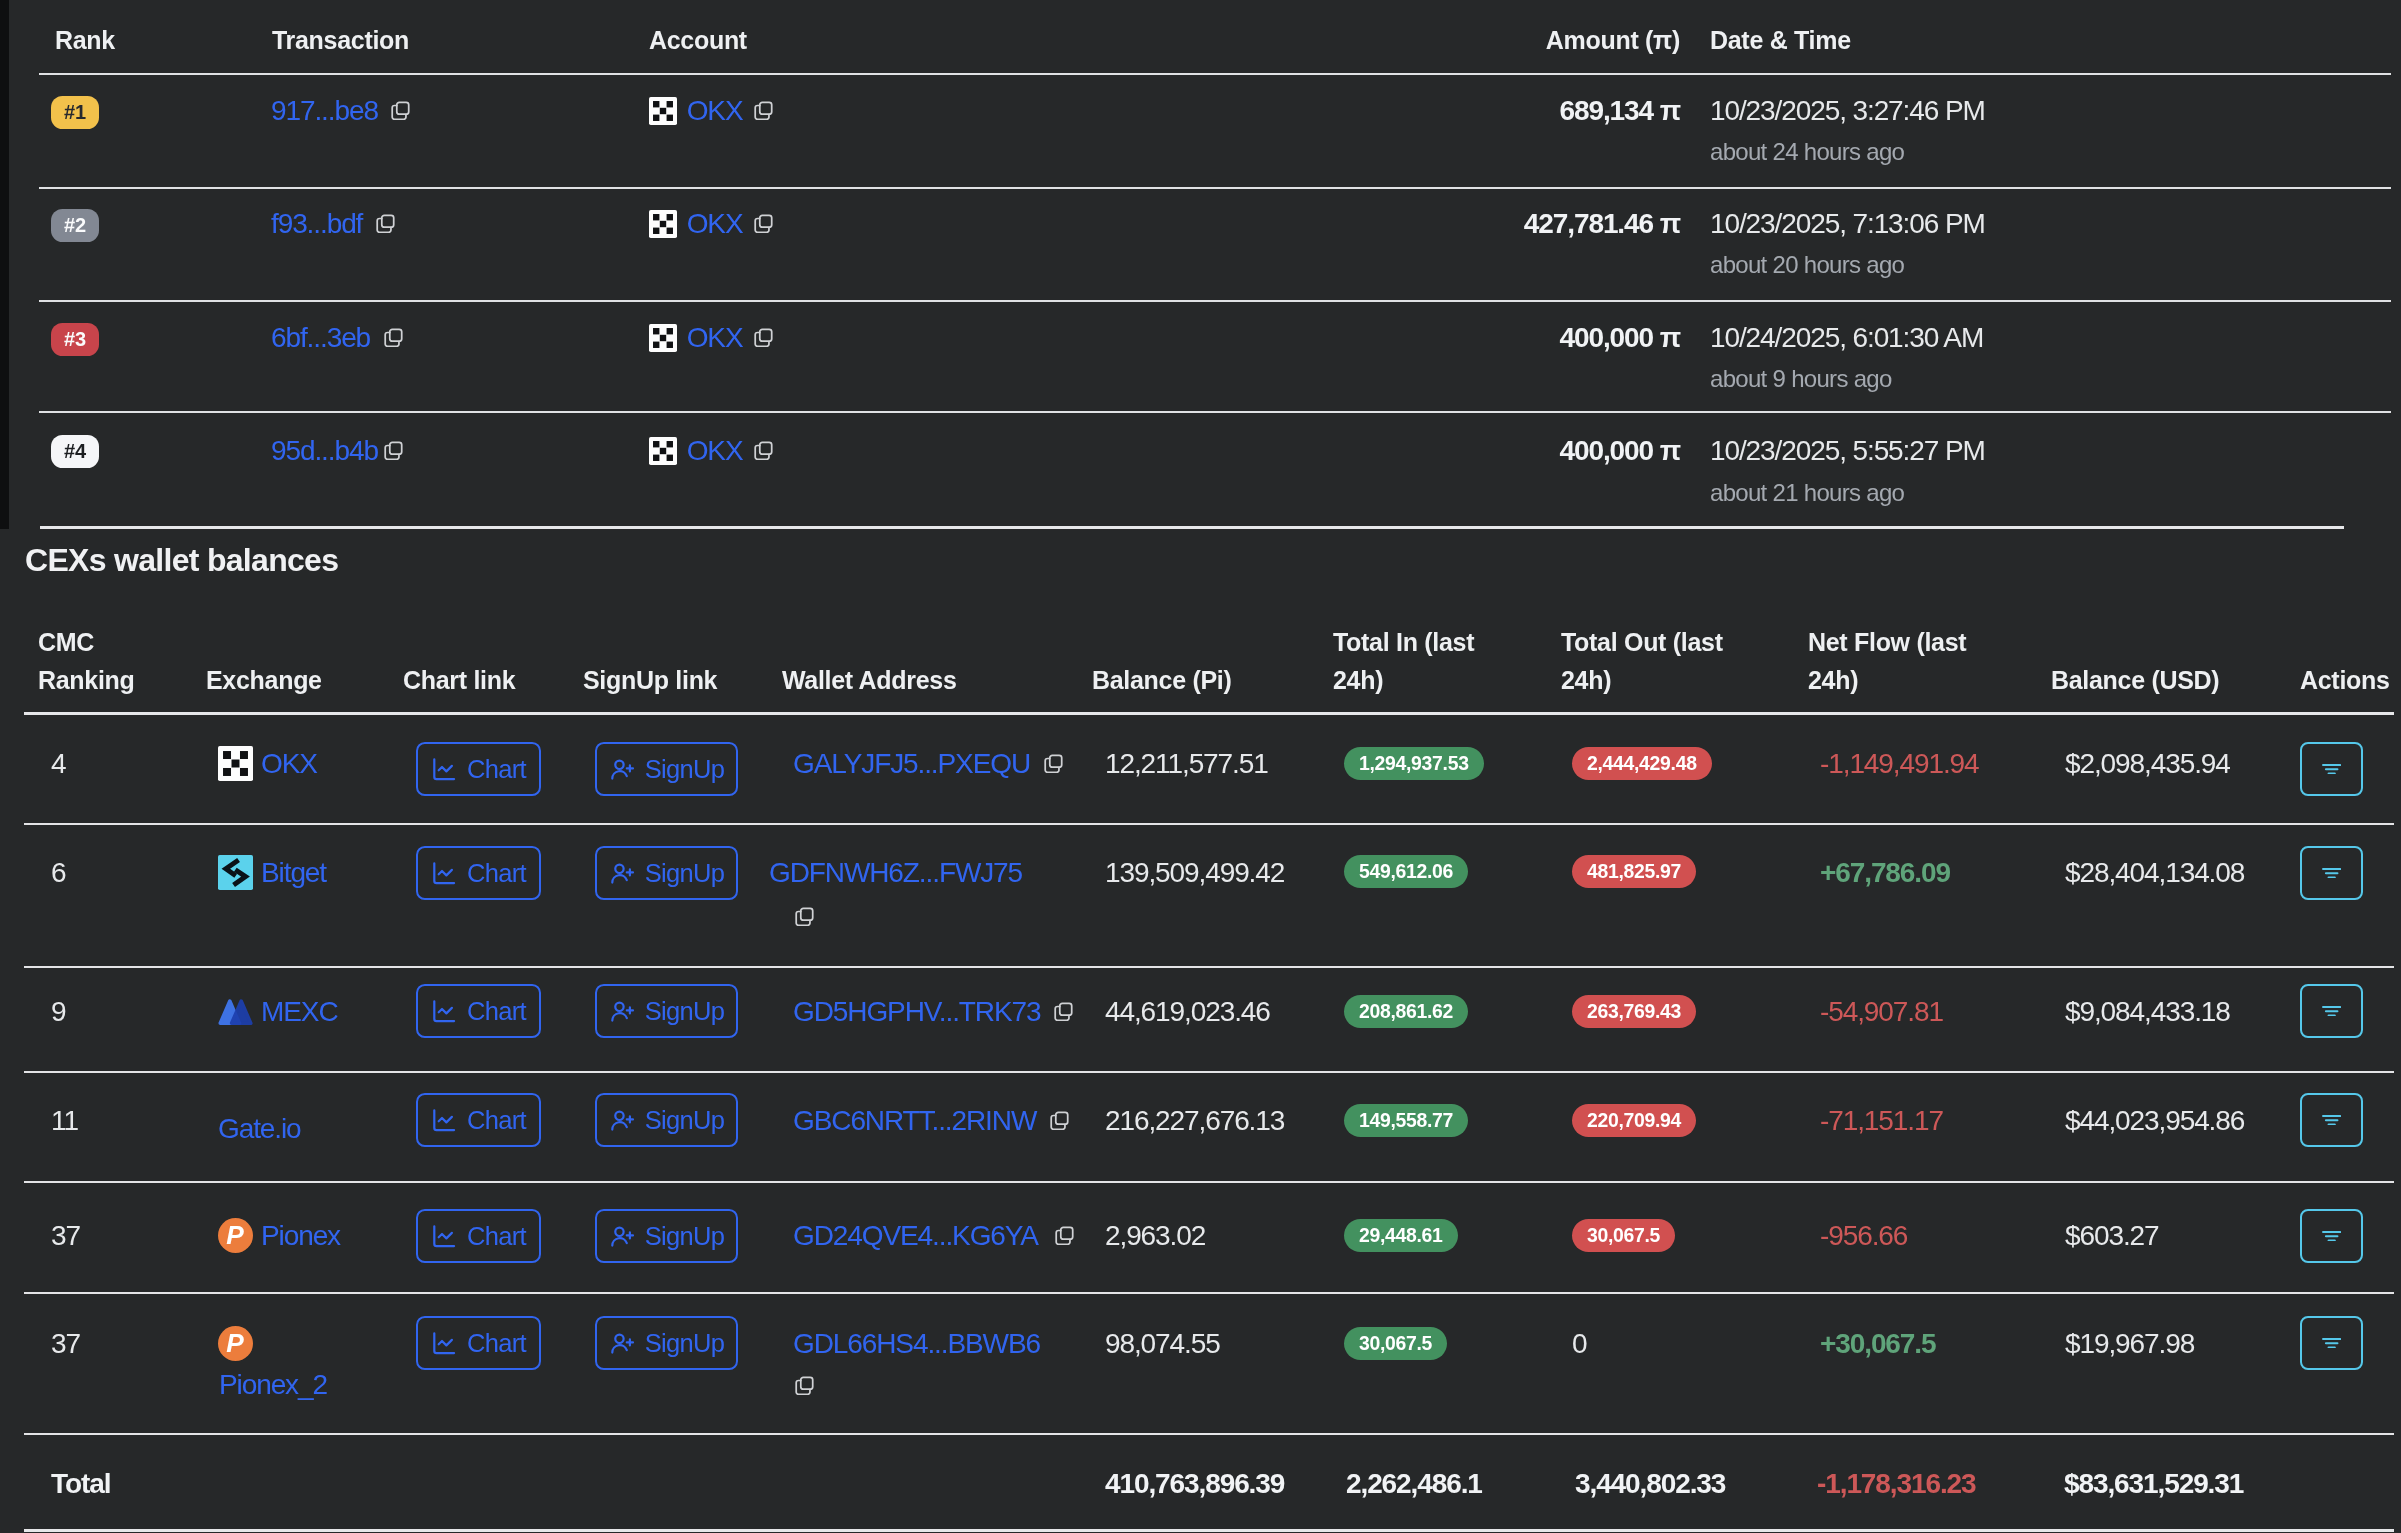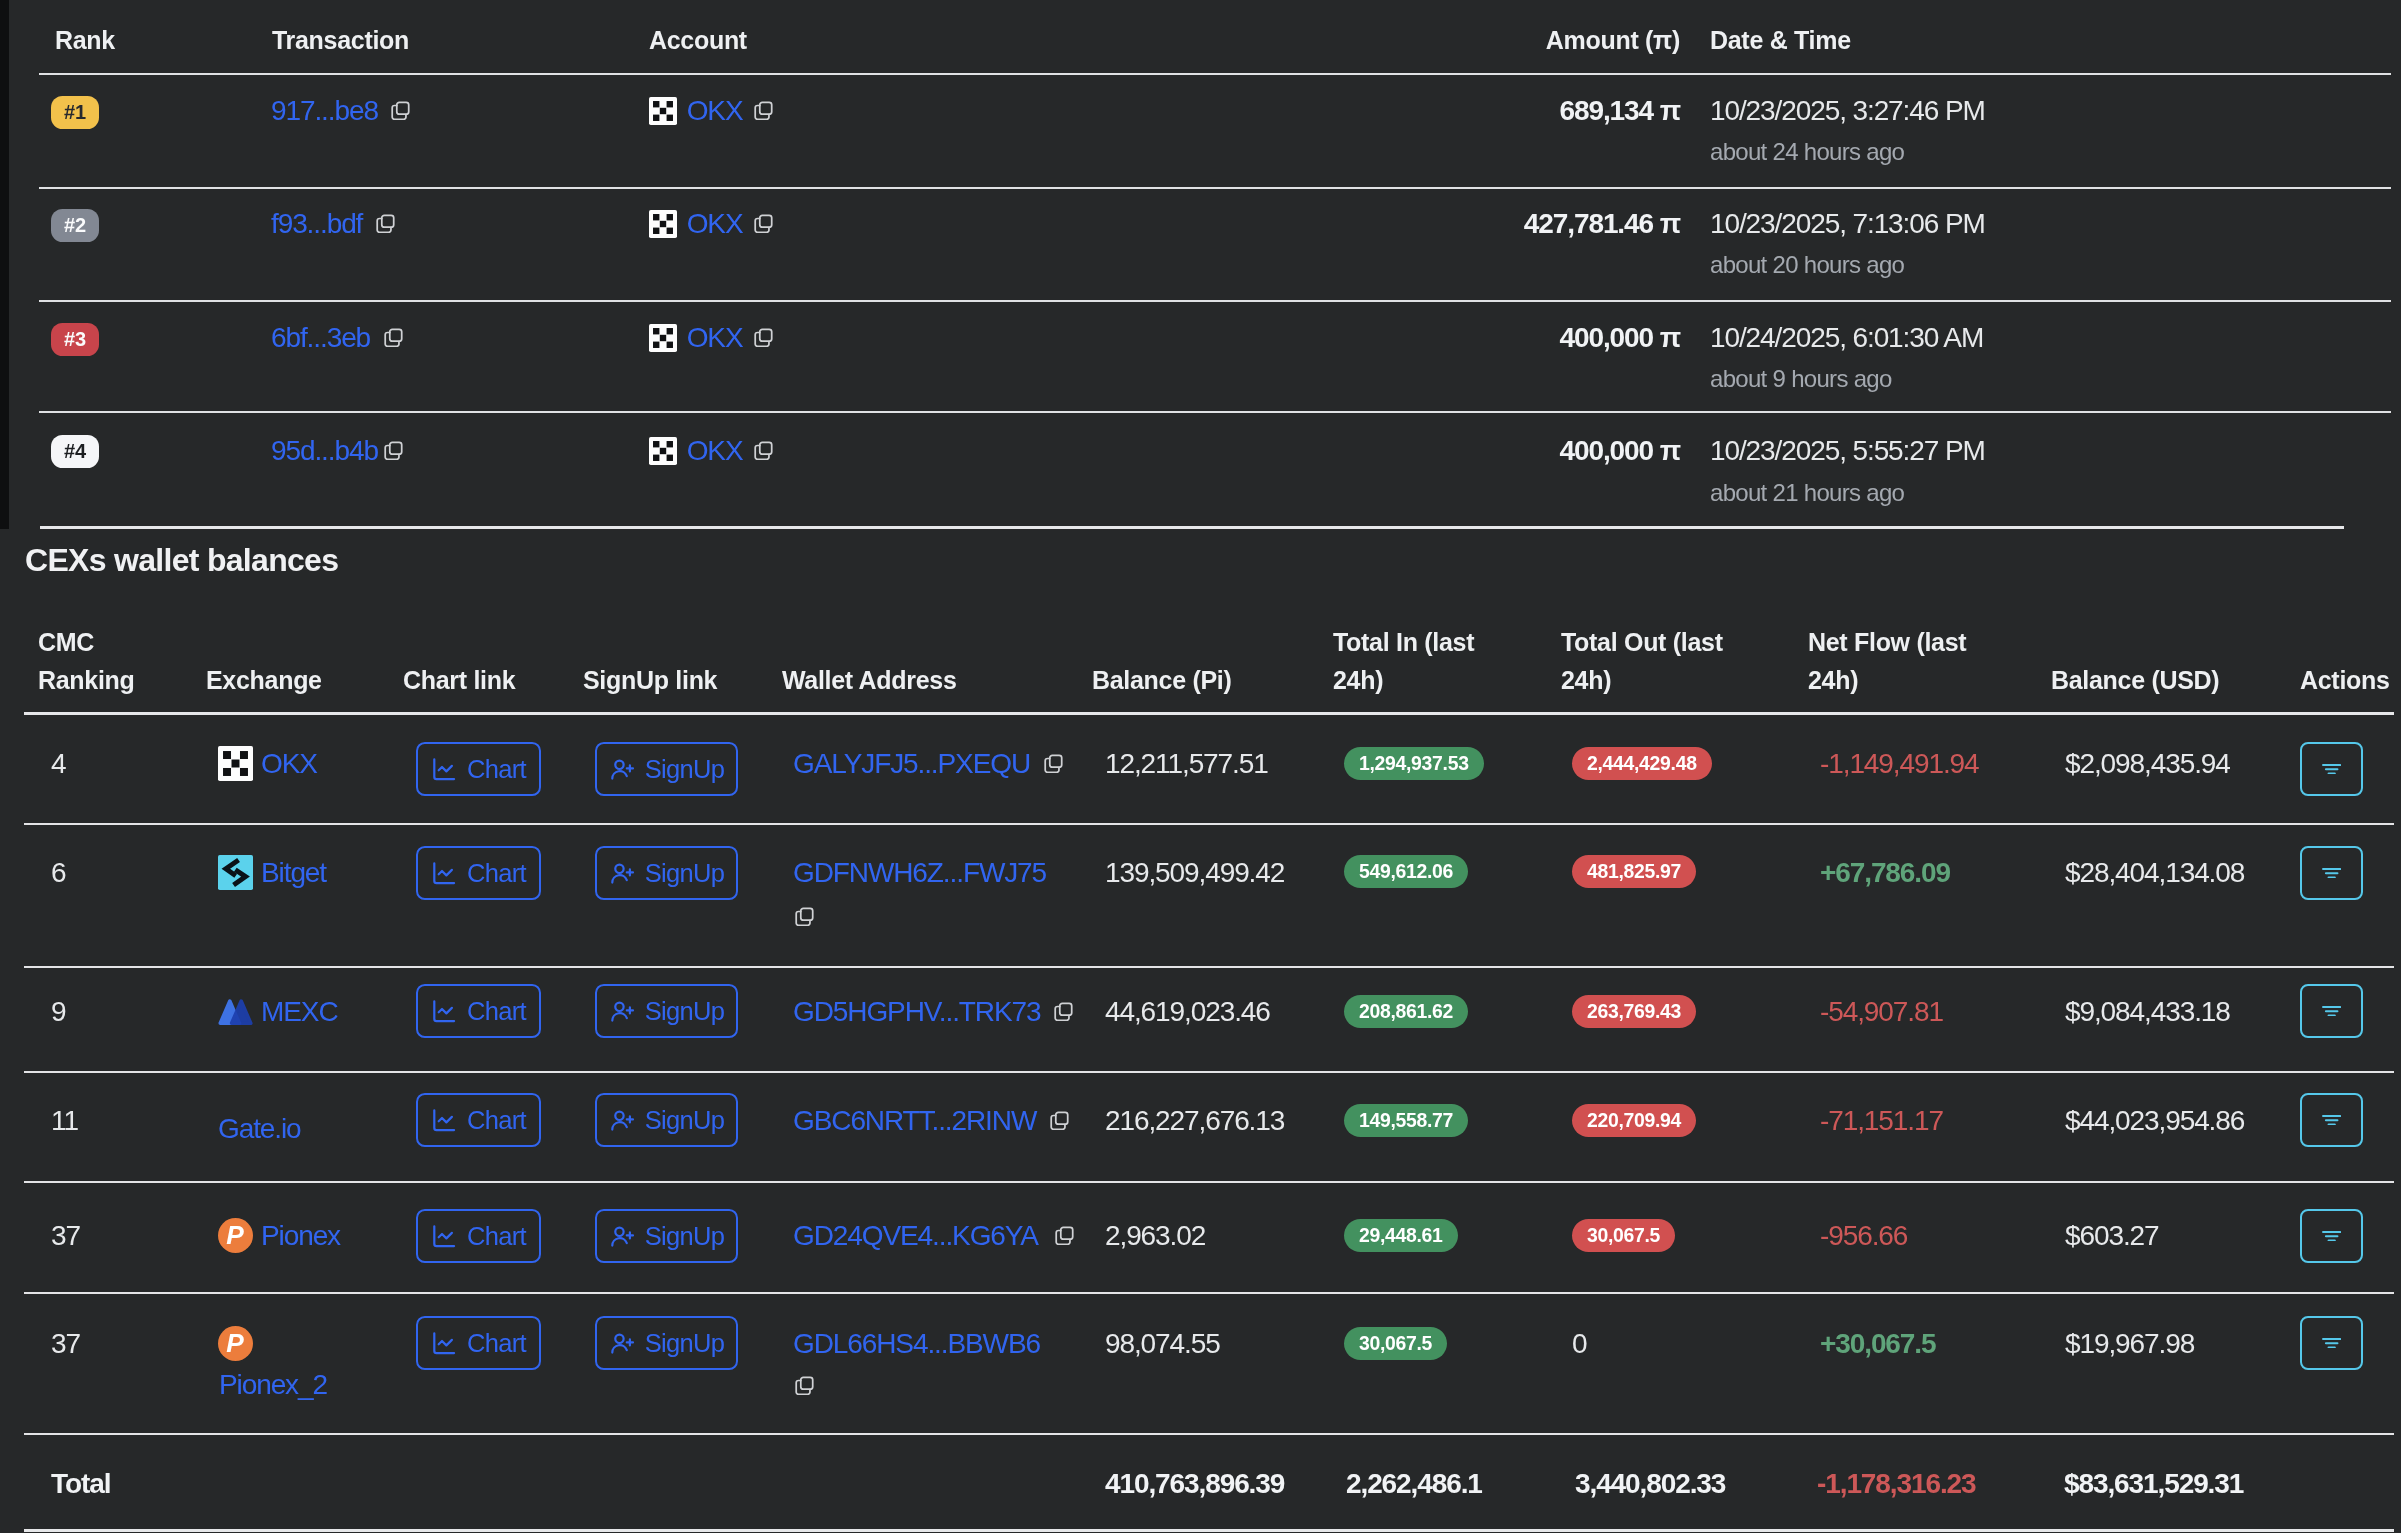--- a/index.html
+++ b/index.html
@@ -246,21 +246,21 @@
   <span>Chart</span>
 </div>
 <div class="btn" style="left:595px;top:846px;width:143px;">
   <svg width="26.4" height="26.4" viewBox="0 0 24 24" fill="none" stroke="currentColor" stroke-width="2" stroke-linecap="round" stroke-linejoin="round">
       <circle cx="9.5" cy="8" r="3.8"></circle>
       <path d="M3 20.5a6.8 6.8 0 0 1 13.2-2.2"></path>
       <path d="M19 8.5v5.6M16.2 11.3h5.6"></path>
     </svg>
   <span>SignUp</span>
 </div>
-<div class="a t blue" style="left:793px;top:854px;">GDFNWH6Z...FWJ75</div>
+<div class="a t blue" style="left:769px;top:854px;">GDFNWH6Z...FWJ75</div>
 <div class="a" style="left:793px;top:906px;">
   <svg width="22" height="22" viewBox="0 0 24 24" fill="none" stroke="#cfd1d4" stroke-width="1.9" stroke-linecap="round" stroke-linejoin="round">
       <rect x="8.5" y="2.5" width="13" height="13" rx="2.8"></rect>
       <path d="M8.5 6H6a2.5 2.5 0 0 0-2.5 2.5v10A2.5 2.5 0 0 0 6 21h10a2.5 2.5 0 0 0 2.5-2.5V16"></path>
     </svg>
 </div>
 <div class="a t" style="left:1105px;top:854px;">139,509,499.42</div>
 <div class="pill pgreen" style="left:1344px;top:855px;">549,612.06</div>
 <div class="pill pred" style="left:1572px;top:855px;">481,825.97</div>
 <div class="a t green" style="left:1820px;top:854px;">+67,786.09</div>

